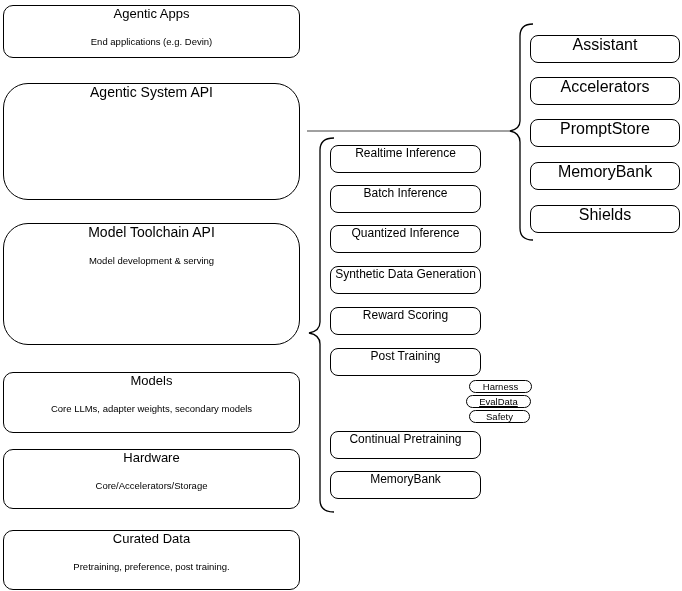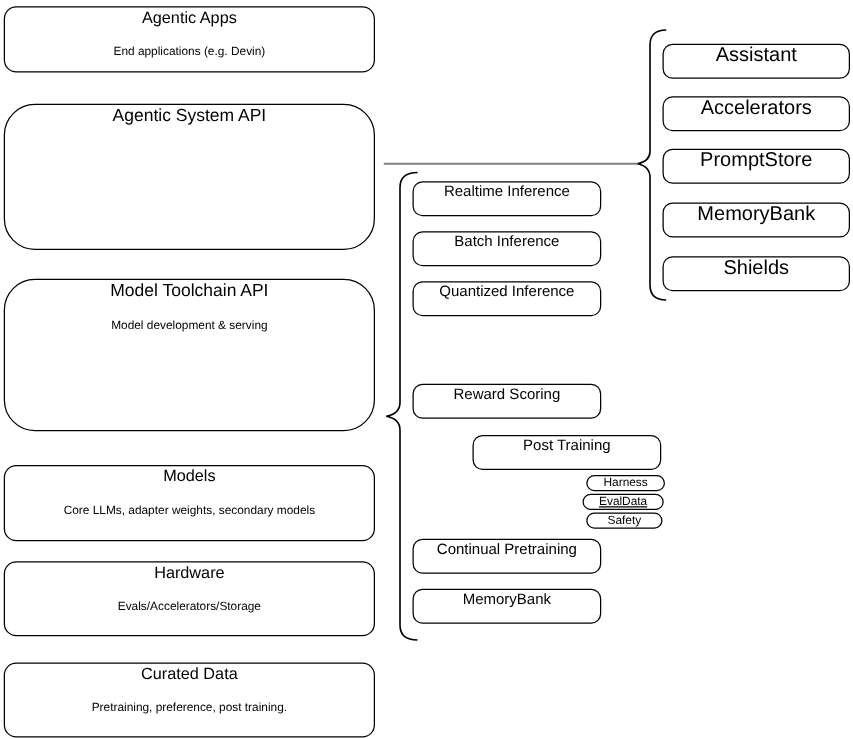--- a/index.html
+++ b/index.html
@@ -48,33 +48,34 @@
     <div class="subtitle">Model development &amp; serving</div>
   </div>
 
   <div class="box lbox" style="top:372px;height:61px;">
     <div class="title">Models</div>
     <div class="subtitle">Core LLMs, adapter weights, secondary models</div>
   </div>
 
   <div class="box lbox" style="top:449px;height:60px;">
     <div class="title">Hardware</div>
-    <div class="subtitle">Evals/Accelerators/Storage</div>
+    <div class="subtitle">Core/Accelerators/Storage</div>
   </div>
 
   <div class="box lbox" style="top:530px;height:60px;">
     <div class="title">Curated Data</div>
     <div class="subtitle">Pretraining, preference, post training.</div>
   </div>
 
   <div class="box mbox" style="top:145px;">Realtime Inference</div>
   <div class="box mbox" style="top:185px;">Batch Inference</div>
   <div class="box mbox" style="top:225px;">Quantized Inference</div>
+  <div class="box mbox" style="top:266px;">Synthetic Data Generation</div>
   <div class="box mbox" style="top:307px;">Reward Scoring</div>
-  <div class="box mbox" style="top:348px;margin-left:48px;">Post Training</div>
+  <div class="box mbox" style="top:348px;">Post Training</div>
   <div class="box mbox" style="top:431px;">Continual Pretraining</div>
   <div class="box mbox" style="top:471px;">MemoryBank</div>
 
   <div class="pill" style="left:469px;top:380px;width:63px;height:13px;">Harness</div>
   <div class="pill" style="left:466px;top:395px;width:65px;height:13px;text-decoration:underline;">EvalData</div>
   <div class="pill" style="left:469px;top:410px;width:61px;height:13px;">Safety</div>
 
   <div class="box rbox" style="top:35px;">Assistant</div>
   <div class="box rbox" style="top:77px;">Accelerators</div>
   <div class="box rbox" style="top:119px;">PromptStore</div>

